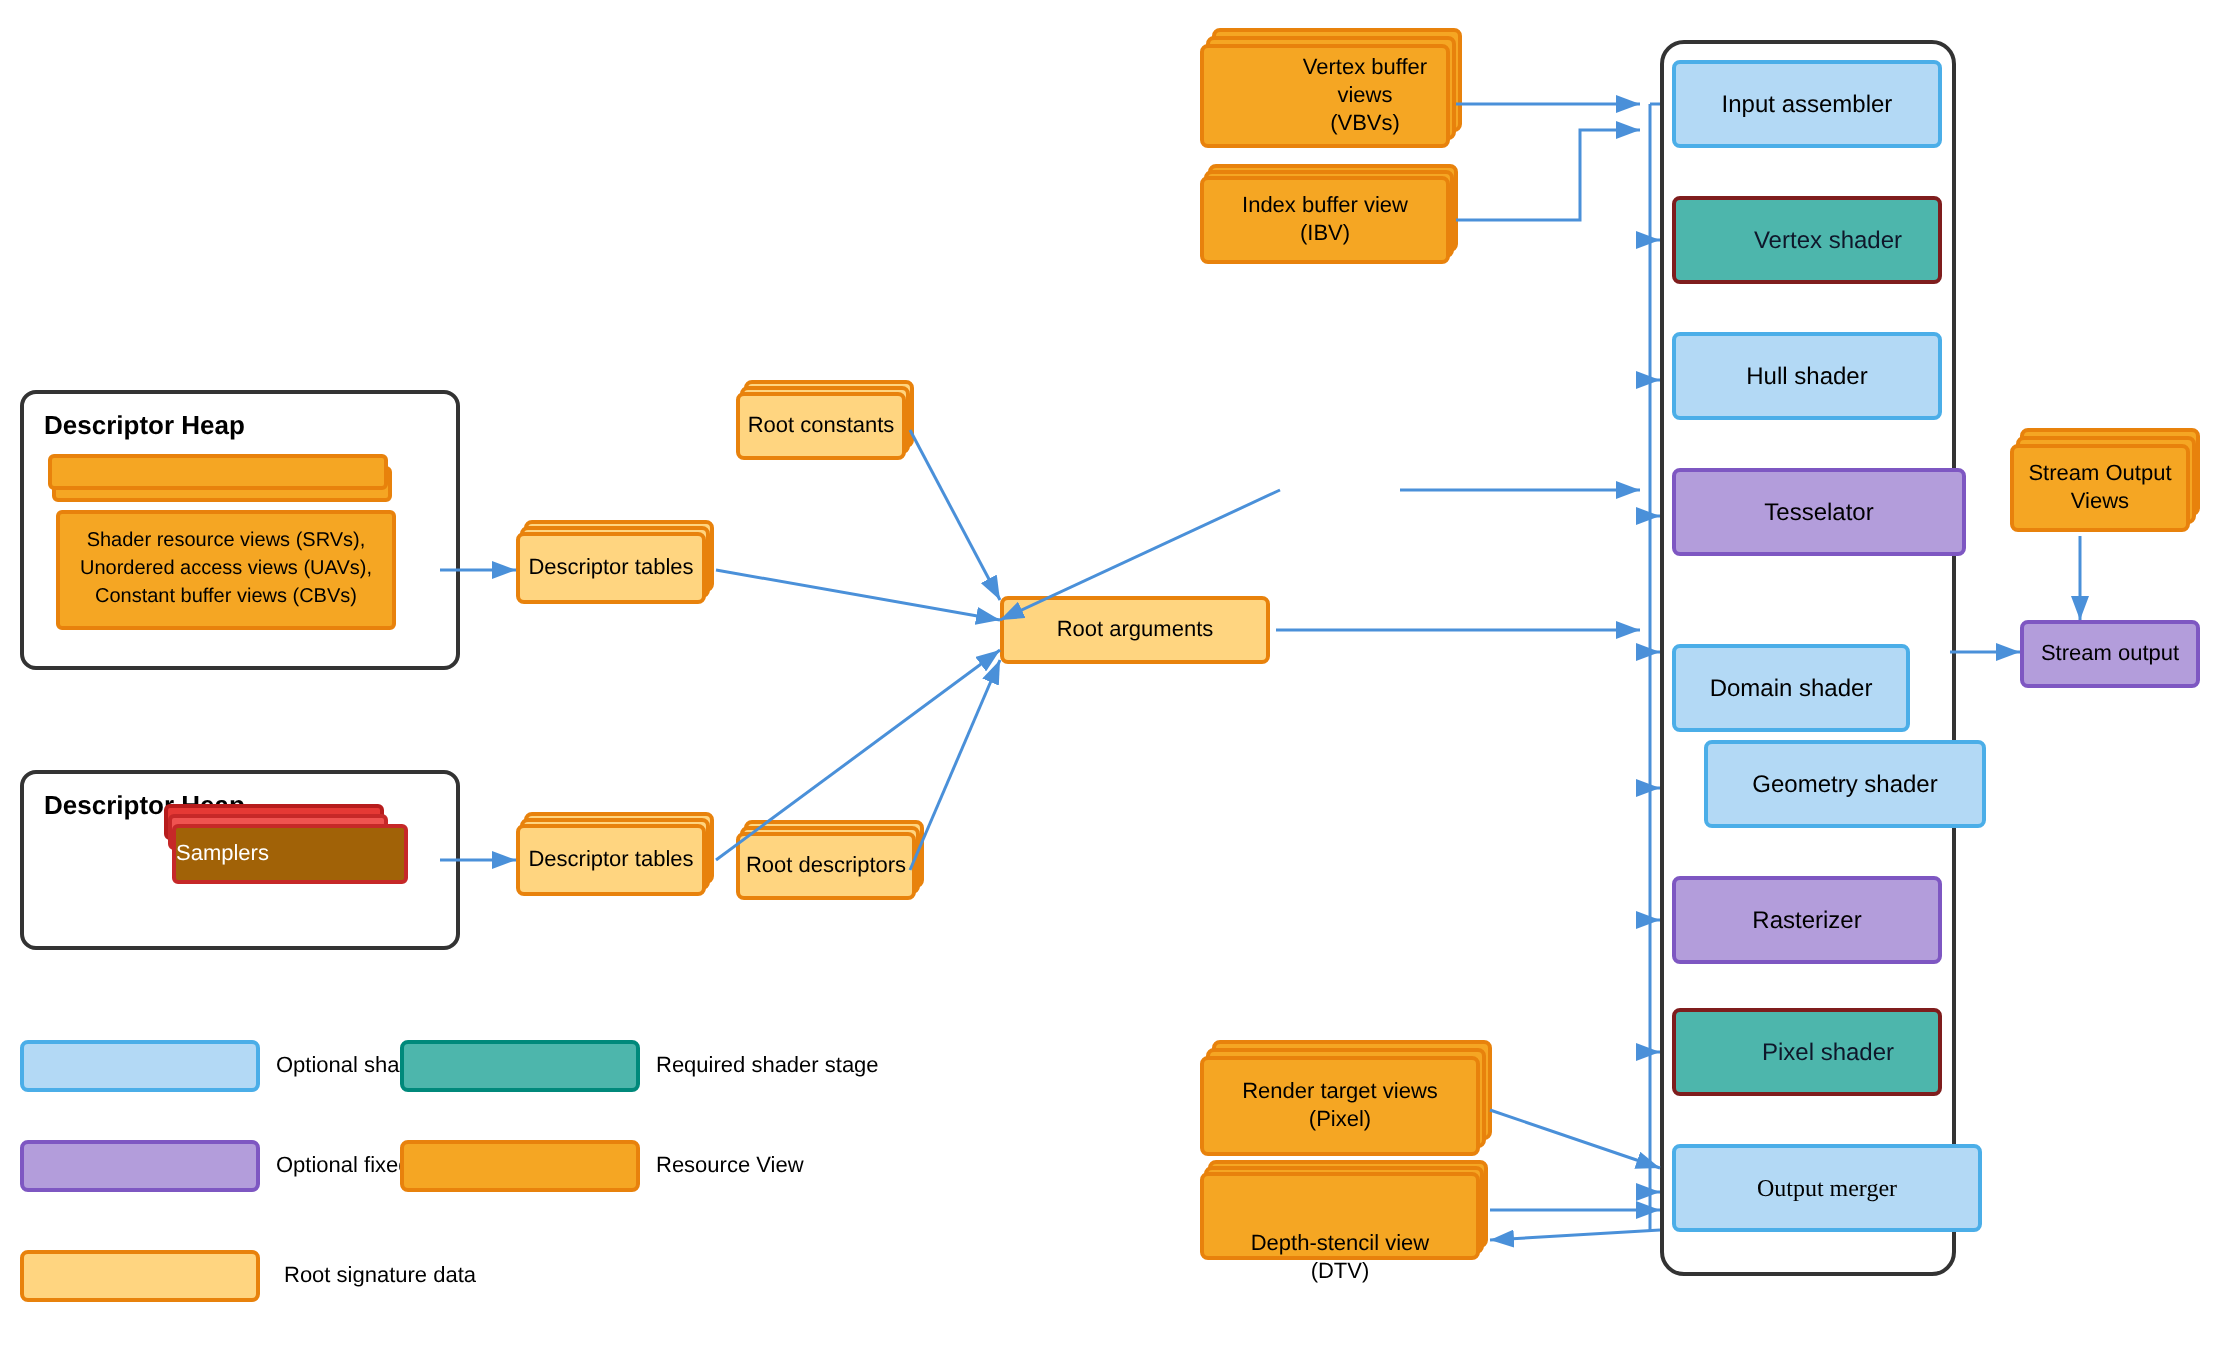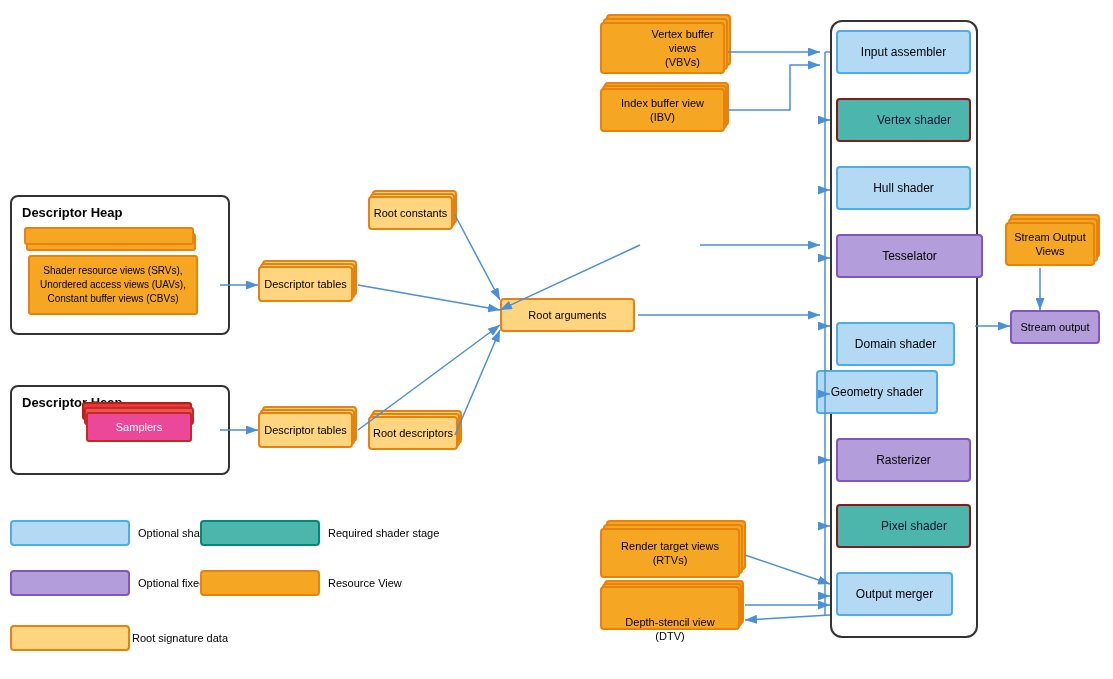--- a/index.html
+++ b/index.html
@@ -152,21 +152,21 @@
 Constant buffer views (CBVs)</span>
     </div>
   </div>
 
   <div class="descriptor-heap-box" style="left:10px; top:385px; width:220px; height:90px;">
     <div class="desc-title" style="top:8px; left:10px;">Descriptor
 Heap</div>
 
     <div style="position:absolute; top:15px; left:70px; width:110px; height:18px; background:#E53935; border:2px solid #B71C1C; border-radius:3px; z-index:1;"></div>
     <div style="position:absolute; top:20px; left:72px; width:110px; height:18px; background:#EF5350; border:2px solid #C62828; border-radius:3px; z-index:2;"></div>
-    <div style="position:absolute; top:25px; left:74px; width:106px; height:30px; background:#ec4899; border:2px solid #C62828; border-radius:3px; z-index:3; display:flex; align-items:center; justify-content:center;">
+    <div style="position:absolute; top:25px; left:74px; width:118px; height:30px; background:#a16207; border:2px solid #C62828; border-radius:3px; z-index:3; display:flex; align-items:center; ">
       <span style="font-size:11px; color:white; font-weight:500;">Samplers</span>
     </div>
   </div>
 
   <div style="position:absolute; left:258px; top:266px; z-index:2;">
     <div style="position:absolute; top:-6px; left:4px; width:95px; height:36px; background:#FFD580; border:2px solid #E8820C; border-radius:4px;"></div>
     <div style="position:absolute; top:-3px; left:2px; width:95px; height:36px; background:#FFD580; border:2px solid #E8820C; border-radius:4px;"></div>
     <div style="position:relative; width:95px; height:36px; background:#FFD580; border:2px solid #E8820C; border-radius:4px; display:flex; align-items:center; justify-content:center; font-size:11px;">
       <span>Descriptor tables</span>
     </div>
@@ -219,21 +219,21 @@
       <span style="white-space:pre-line; line-height:1.3;">Index buffer view
 (IBV)</span>
     </div>
   </div>
 
   <div style="position:absolute; left:600px; top:528px; z-index:2;">
     <div style="position:absolute; top:-8px; left:6px; width:140px; height:50px; background:#F5A623; border:2px solid #E8820C; border-radius:4px;"></div>
     <div style="position:absolute; top:-4px; left:3px; width:140px; height:50px; background:#F5A623; border:2px solid #E8820C; border-radius:4px;"></div>
     <div style="position:relative; width:140px; height:50px; background:#F5A623; border:2px solid #E8820C; border-radius:4px; display:flex; align-items:center; justify-content:center; text-align:center; font-size:11px; padding:4px;">
       <span style="white-space:pre-line; line-height:1.3;">Render target views
-(RTVs)</span>
+(Pixel)</span>
     </div>
   </div>
 
   <div style="position:absolute; left:600px; top:586px; z-index:2;">
     <div style="position:absolute; top:-6px; left:4px; width:140px; height:44px; background:#F5A623; border:2px solid #E8820C; border-radius:4px;"></div>
     <div style="position:absolute; top:-3px; left:2px; width:140px; height:44px; background:#F5A623; border:2px solid #E8820C; border-radius:4px;"></div>
     <div style="position:relative; width:140px; height:44px; background:#F5A623; border:2px solid #E8820C; border-radius:4px; display:flex; align-items:center; justify-content:center; text-align:center; font-size:11px; padding:4px;">
       <span style="white-space:pre-line; line-height:1.3;margin-top:42px;">Depth-stencil view
 (DTV)</span>
     </div>
@@ -268,33 +268,33 @@
   </div>
 
   <div class="stage-box stage-purple" style="left:836px; top:234px; width:147px; height:44px;">
     <span>Tesselator</span>
   </div>
 
   <div class="stage-box stage-blue-light" style="left:836px; top:302px; width:119px; height:44px;margin-top:20px;">
     <span>Domain shader</span>
   </div>
 
-  <div class="stage-box stage-blue-light" style="left:816px; top:370px; width:122px; height:44px;">
+  <div class="stage-box stage-blue-light" style="left:852px; top:370px; width:141px; height:44px;">
     <span>Geometry shader</span>
   </div>
 
   <div class="stage-box stage-purple" style="left:836px; top:438px; width:135px; height:44px;">
     <span>Rasterizer</span>
   </div>
 
   <div class="stage-box stage-teal" style="left:836px; top:504px; width:135px; height:44px;">
     <span>Pixel shader</span>
   </div>
 
-  <div class="stage-box stage-blue-light" style="left:836px; top:572px; width:117px; height:44px;">
+  <div class="stage-box stage-blue-light" style="left:836px; top:572px; width:155px; height:44px;font-family:Liberation Serif, serif;">
     <span>Output merger</span>
   </div>
 
   <div style="position:absolute; left:10px; top:520px; display:flex; align-items:center; gap:8px;">
     <div style="width:120px; height:26px; background:#B3D9F5; border:2px solid #4BAEE8; border-radius:4px;"></div>
     <span style="font-size:11px;">Optional shader stage</span>
   </div>
 
   <div style="position:absolute; left:200px; top:520px; display:flex; align-items:center; gap:8px;">
     <div style="width:120px; height:26px; background:#4DB6AC; border:2px solid #00897B; border-radius:4px;"></div>
@@ -304,18 +304,18 @@
   <div style="position:absolute; left:10px; top:570px; display:flex; align-items:center; gap:8px;">
     <div style="width:120px; height:26px; background:#B39DDB; border:2px solid #7E57C2; border-radius:4px;"></div>
     <span style="font-size:11px;">Optional fixed function unit</span>
   </div>
 
   <div style="position:absolute; left:200px; top:570px; display:flex; align-items:center; gap:8px;">
     <div style="width:120px; height:26px; background:#F5A623; border:2px solid #E8820C; border-radius:4px;"></div>
     <span style="font-size:11px;">Resource View</span>
   </div>
 
-  <div style="position:absolute; left:10px; top:625px; display:flex; align-items:center; gap:2px;">
+  <div style="position:absolute; left:10px; top:625px; display:flex; align-items:center; gap:12px;">
     <div style="width:120px; height:26px; background:#FFD580; border:2px solid #E8820C; border-radius:4px;"></div>
     <span style="font-size:11px;">Root signature data</span>
   </div>
 
 </div>
 
 </body></html>

